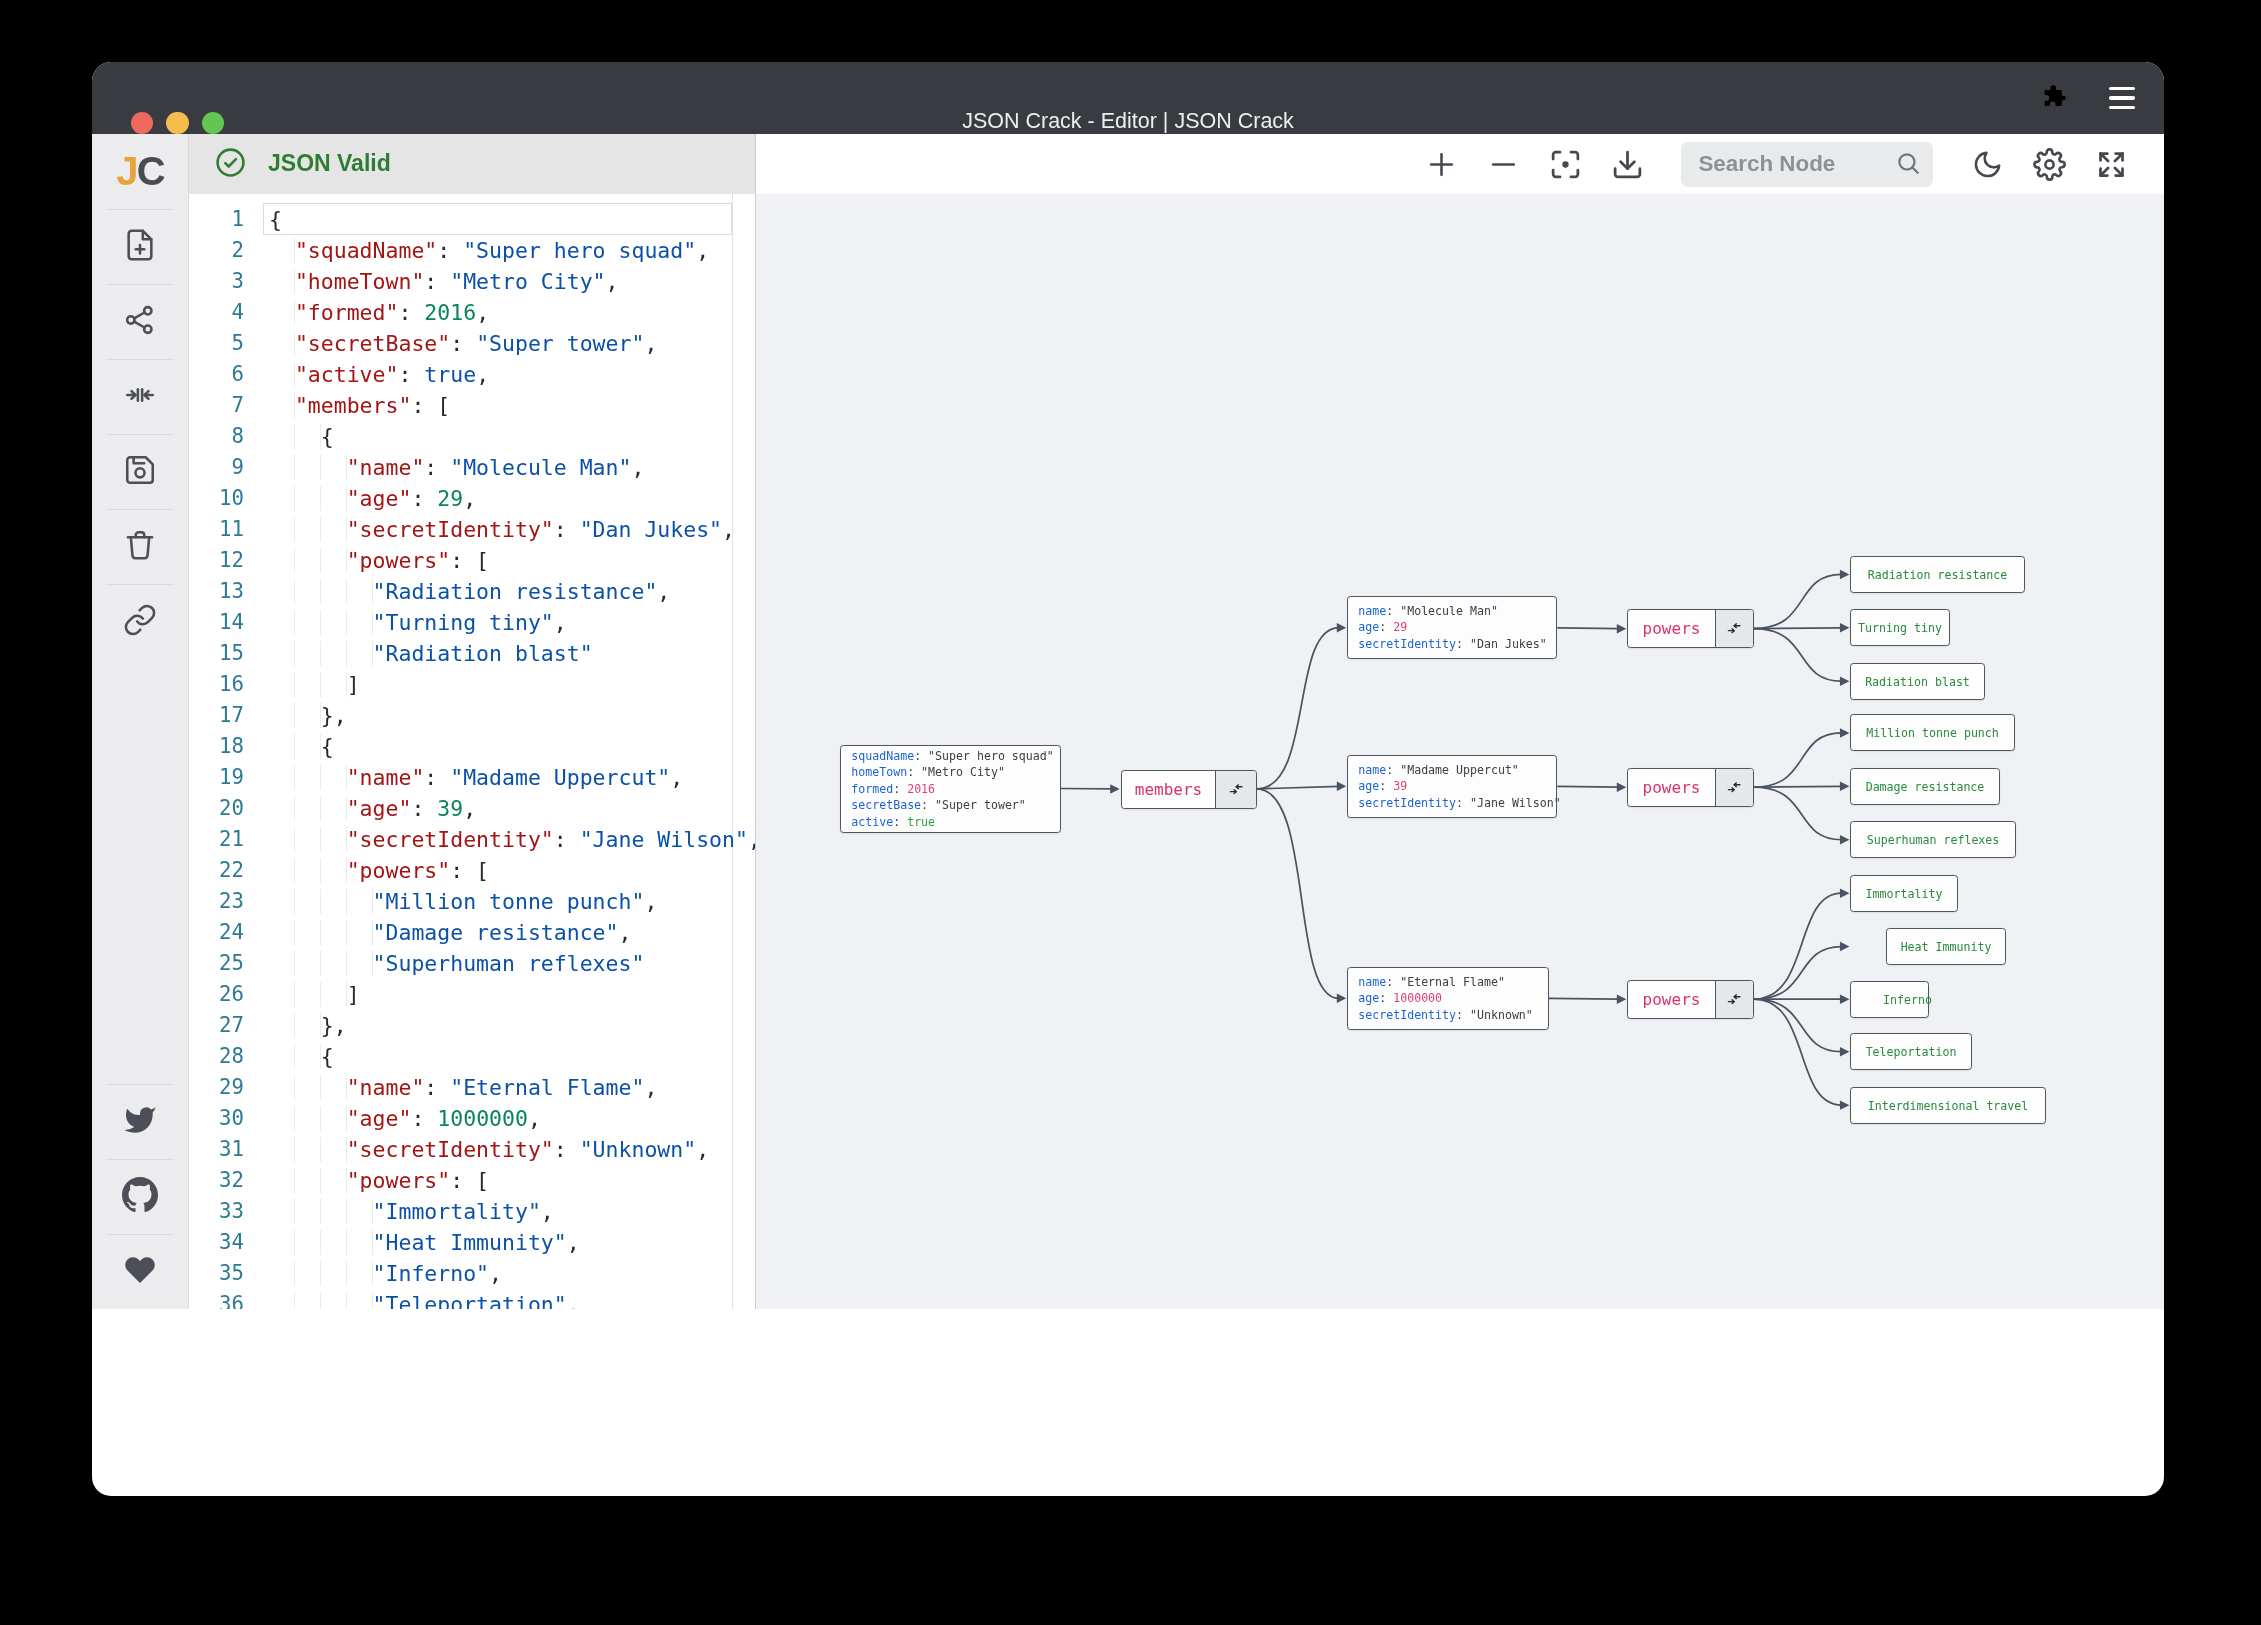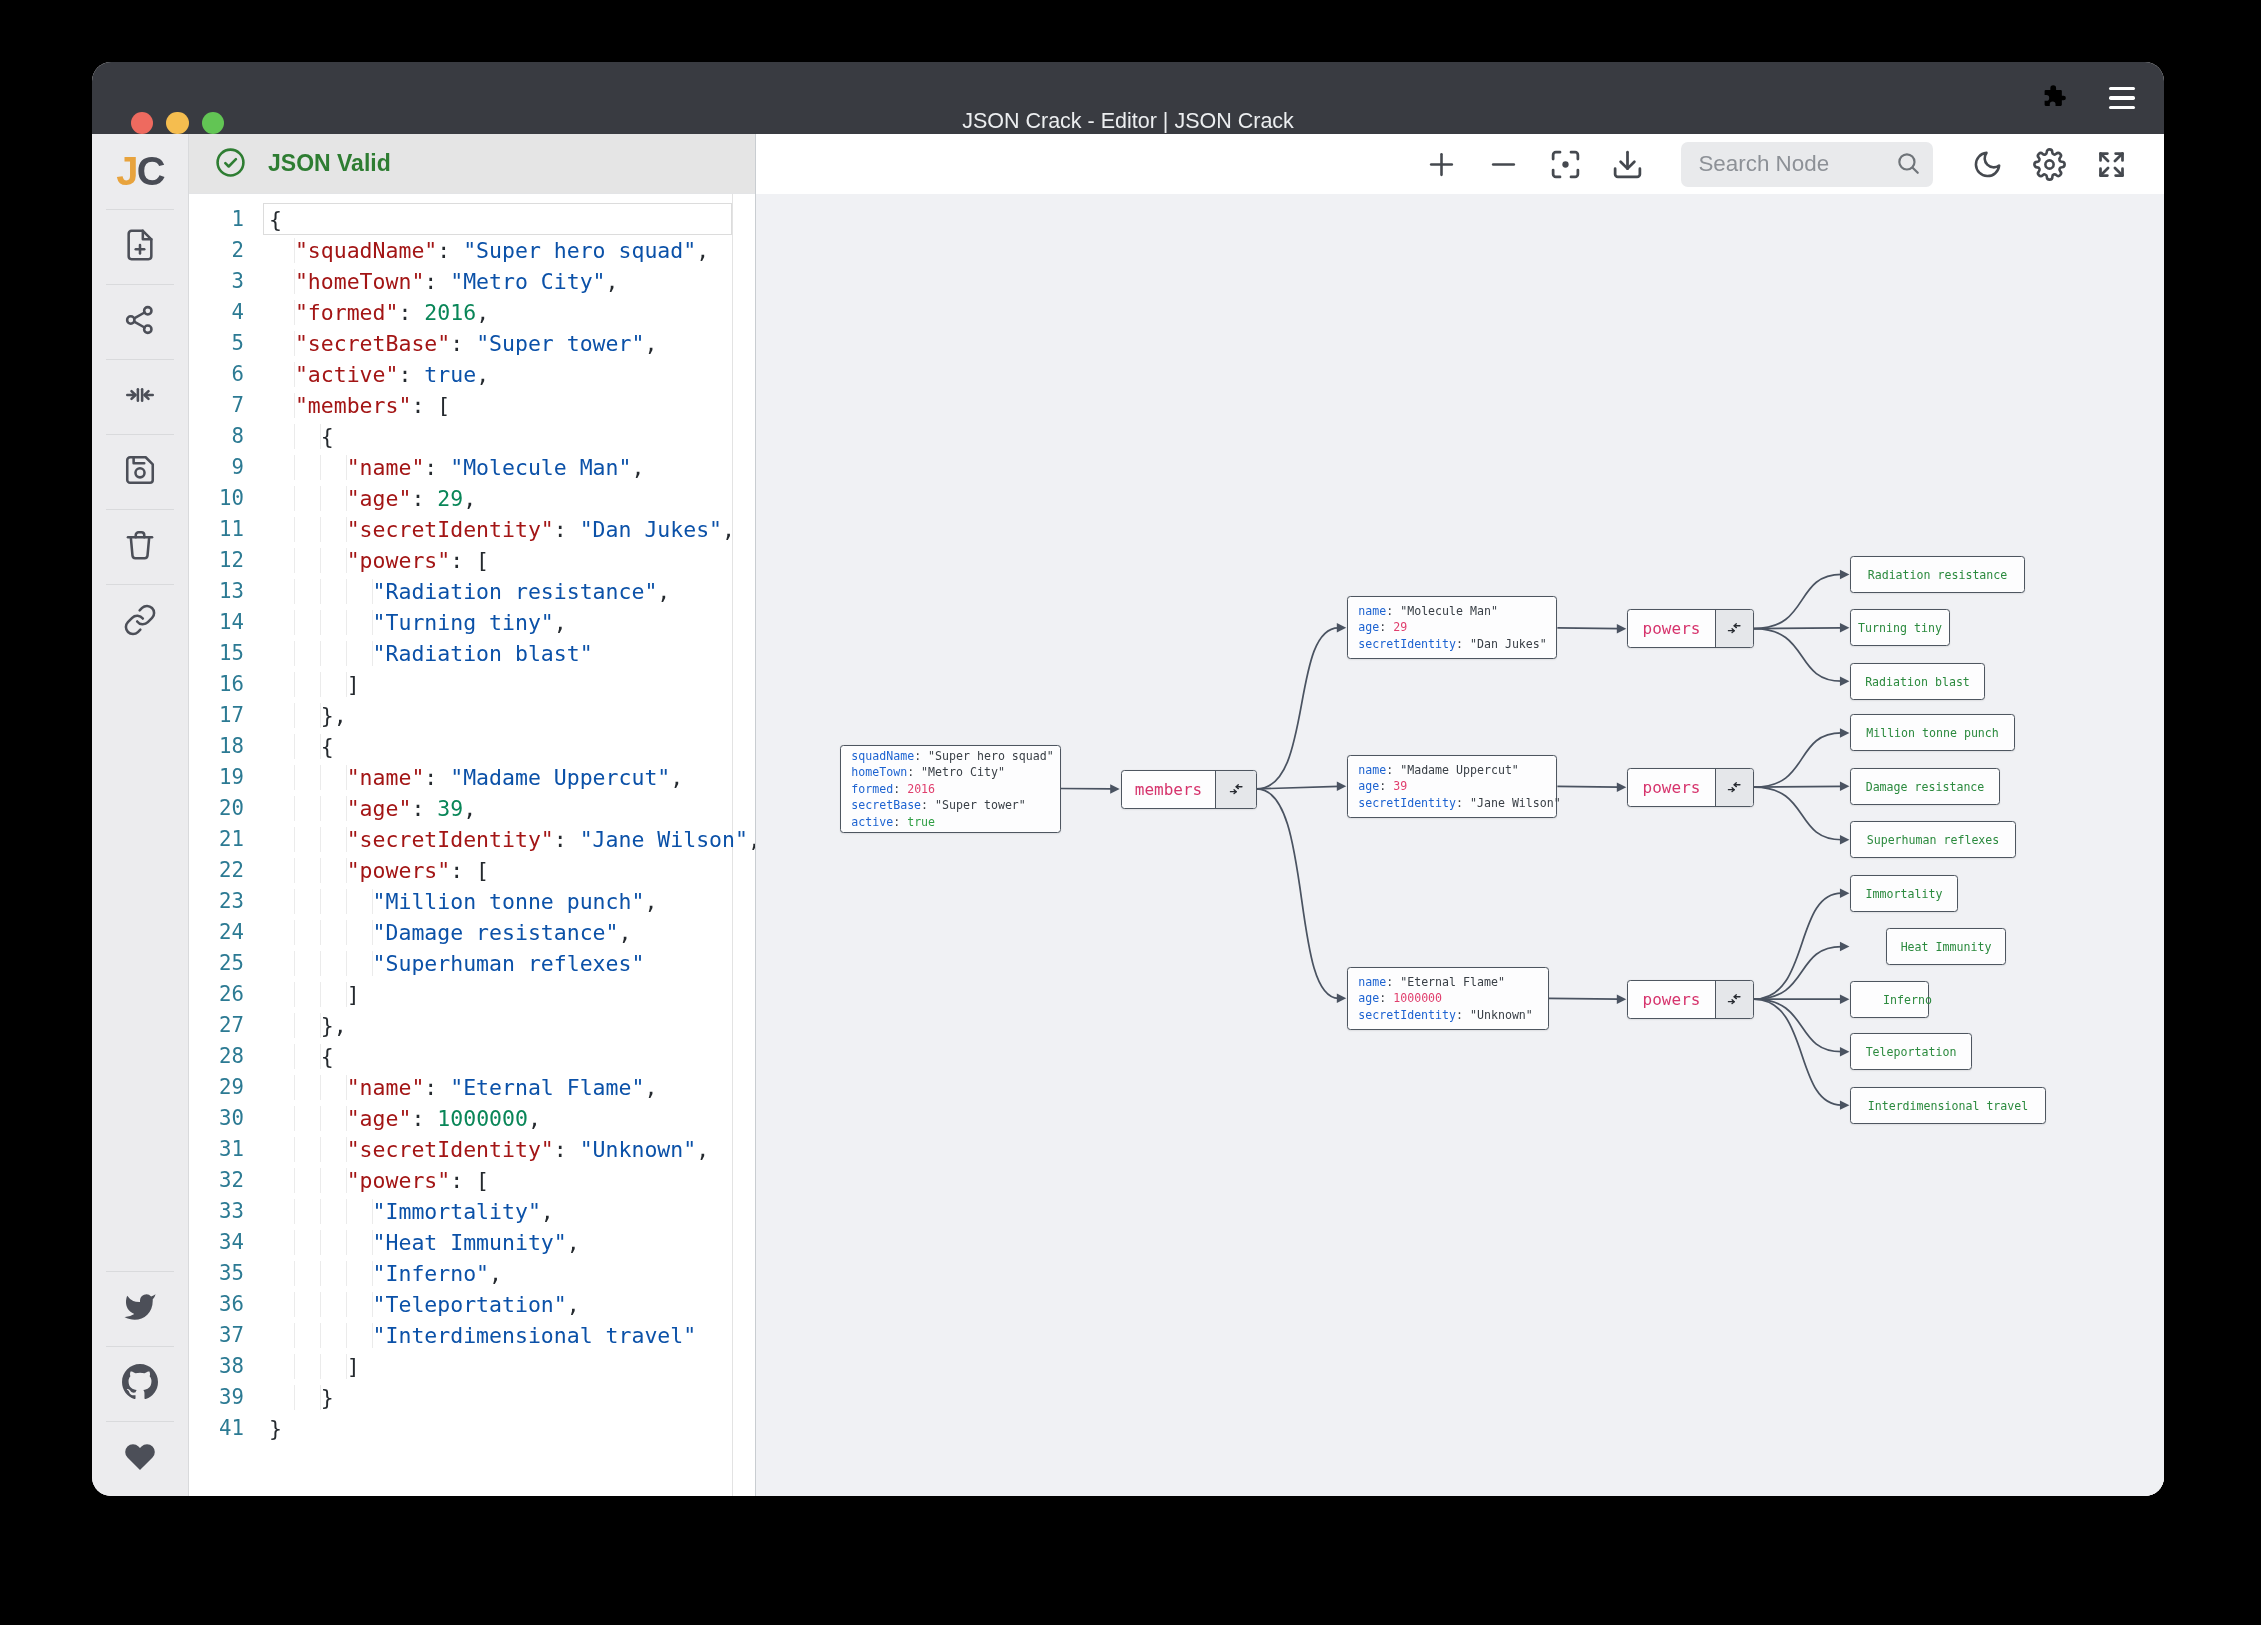--- a/index.html
+++ b/index.html
@@ -14,21 +14,21 @@
   .lights { display:flex; gap:13px; padding-left:39px; }
   .light { width:22.4px; height:22.4px; border-radius:50%; }
   .light.red { background:#ee6a5f; } .light.yellow { background:#f5bd4f; } .light.green { background:#62c554; }
   .win-title { position:absolute; left:0; right:0; text-align:center; color:#eceef0;
                font-size:21.5px; font-weight:500; pointer-events:none; }
   .tb-right { position:absolute; right:0; top:0; height:72px; display:flex; align-items:center; gap:41px; padding-right:29px; }
   .burger { display:flex; flex-direction:column; gap:6px; }
   .burger span { width:26px; height:3.4px; background:#fff; border-radius:1.7px; }
 
   
-  .content { display:flex; height:1362px; }
+  .content { display:flex; height:1175px; }
 
   
   .sidebar { width:97px; background:#ececee; border-right:0.9px solid #d9dadc;
              display:flex; flex-direction:column; align-items:stretch; }
   .side-item { height:75px; display:flex; align-items:center; justify-content:center;
                position:relative; color:#4c4f58; }
   .side-item + .side-item::before { content:""; position:absolute; top:0; left:13.8px; right:13.8px;
                height:0.9px; background:#d9dadc; }
   .side-item.first-social::before { content:""; position:absolute; top:0; left:13.8px; right:13.8px;
                height:0.9px; background:#d9dadc; }
@@ -56,21 +56,21 @@
   .tok-n { color:#098658; } .tok-b { color:#0b51a8; }
 
   
   .graph-panel { flex:1; position:relative; background:#fff; }
   .graph-toolbar { height:60px; background:#fff; display:flex; align-items:center;
                    justify-content:flex-end; gap:29px; padding-right:36px; color:#45494f; }
   .tool-btn { width:33px; height:33px; display:flex; align-items:center; justify-content:center; }
   .search-box { width:252px; height:45px; background:#e9eaec; border-radius:6.9px;
                 display:flex; align-items:center; padding:0 12px 0 17px; margin:0 8.6px; }
   .search-box input { flex:1; border:none; outline:none; background:transparent;
-                      font-size:22.4px; color:#3c4045; font-family:"Liberation Sans",sans-serif; min-width:0; }
+                      font-size:22.4px; color:#3c4045; font-family:"Liberation Sans",sans-serif; min-width:0;font-weight:bold; }
   .search-box input::placeholder { color:#8d9197; }
   .graph-canvas { position:absolute; left:0; right:0; top:60px; bottom:0; background:#f0f1f4; overflow:hidden; }
   .graph-canvas svg.edges { position:absolute; left:0; top:0; }
 
   .gnode { position:absolute; background:#fdfdfe; border:1.3px solid #4e5660; border-radius:3.4px;
            font-family:"DejaVu Sans Mono", monospace; font-size:11.6px;
            box-shadow:0 0.9px 1.7px rgba(0,0,0,.08); }
   .gnode.object { display:flex; flex-direction:column; justify-content:center; padding:3.4px 10.3px; }
   .gnode .row { line-height:16.4px; white-space:pre; }
   .nk { color:#1d63d1; } .npunct { color:#3a3f46; }

